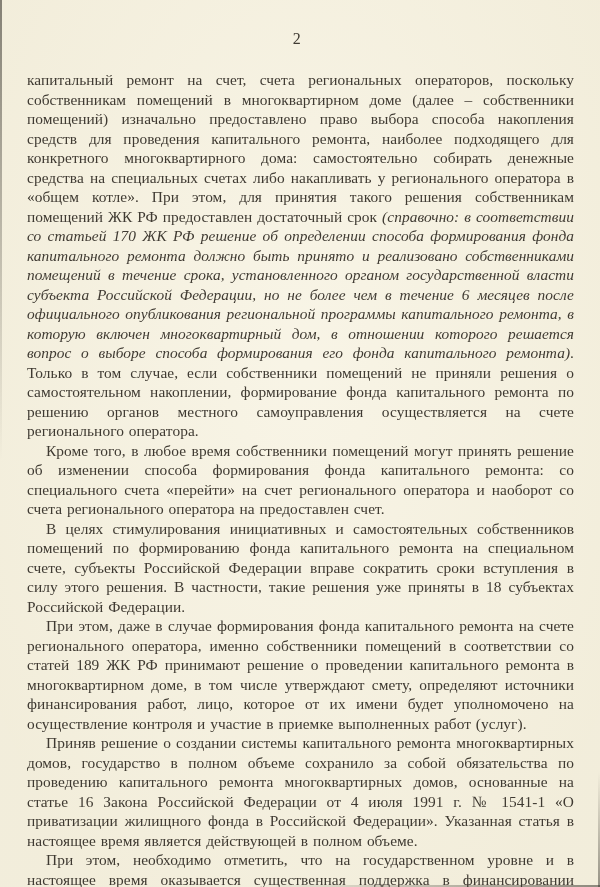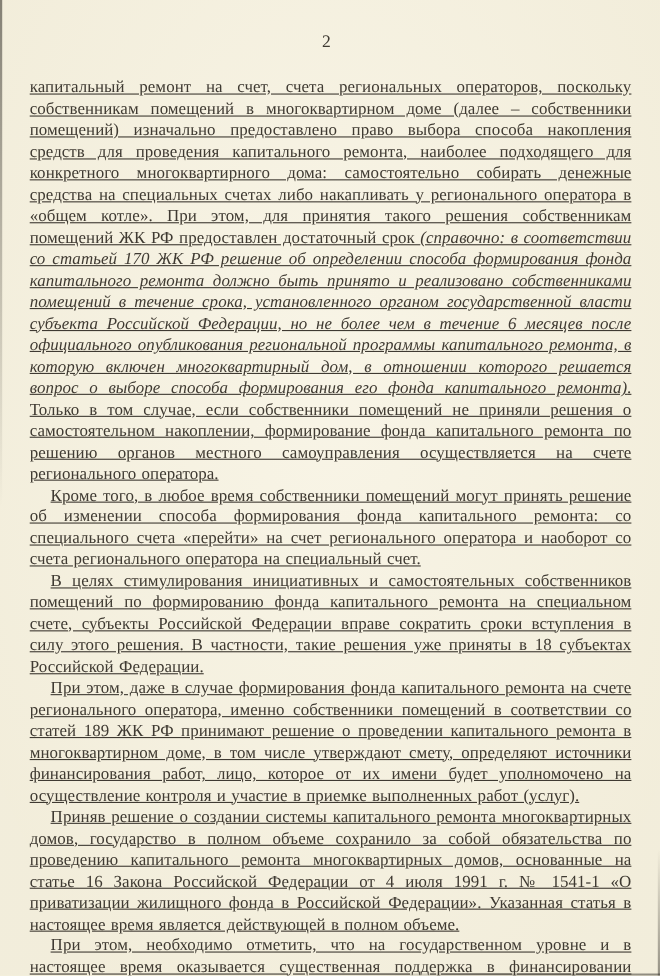--- a/index.html
+++ b/index.html
@@ -41,35 +41,35 @@
   }
   .doc-body{
     position:absolute;
     left:27px;right:26px;top:70px;
     font-size:15.4px;
     line-height:19.5px;
     text-align:justify;
     letter-spacing:0.05px;
     word-spacing:0.06em;
   }
-  .para{margin:0;text-indent:0;text-decoration:underline;}
+  .para{margin:0;text-indent:0;}
   .para.indent{text-indent:19px;}
   .normal{font-style:normal;}
   .italic{font-style:italic;}
 </style>
 </head>
 <body>
 
 <div class="sheet"></div>
 <div class="scan-edge-left"></div>
 <div class="scan-edge-bottom"></div>
 <div class="scan-edge-right"></div>
 
 <div class="page-number">2</div>
 
 <div class="doc-body">
     <p class="para"><span class="normal">капитальный ремонт на счет, счета региональных операторов, поскольку собственникам помещений в многоквартирном доме (далее – собственники помещений) изначально предоставлено право выбора способа накопления средств для проведения капитального ремонта, наиболее подходящего для конкретного многоквартирного дома: самостоятельно собирать денежные средства на специальных счетах либо накапливать у регионального оператора в «общем котле». При этом, для принятия такого решения собственникам помещений ЖК РФ предоставлен достаточный срок </span><span class="italic">(справочно: в соответствии со статьей 170 ЖК РФ решение об определении способа формирования фонда капитального ремонта должно быть принято и реализовано собственниками помещений в течение срока, установленного органом государственной власти субъекта Российской Федерации, но не более чем в течение 6 месяцев после официального опубликования региональной программы капитального ремонта, в которую включен многоквартирный дом, в отношении которого решается вопрос о выборе способа формирования его фонда капитального ремонта)</span><span class="normal">. Только в том случае, если собственники помещений не приняли решения о самостоятельном накоплении, формирование фонда капитального ремонта по решению органов местного самоуправления осуществляется на счете регионального оператора.</span></p>
-    <p class="para indent"><span class="normal">Кроме того, в любое время собственники помещений могут принять решение об изменении способа формирования фонда капитального ремонта: со специального счета «перейти» на счет регионального оператора и наоборот со счета регионального оператора на специальный счет.</span></p>
+    <p class="para indent"><span class="normal">Кроме того, в любое время собственники помещений могут принять решение об изменении способа формирования фонда капитального ремонта: со специального счета «перейти» на счет регионального оператора и наоборот со счета регионального оператора на предоставлен счет.</span></p>
     <p class="para indent"><span class="normal">В целях стимулирования инициативных и самостоятельных собственников помещений по формированию фонда капитального ремонта на специальном счете, субъекты Российской Федерации вправе сократить сроки вступления в силу этого решения. В частности, такие решения уже приняты в 18 субъектах Российской Федерации.</span></p>
     <p class="para indent"><span class="normal">При этом, даже в случае формирования фонда капитального ремонта на счете регионального оператора, именно собственники помещений в соответствии со статей 189 ЖК РФ принимают решение о проведении капитального ремонта в многоквартирном доме, в том числе утверждают смету, определяют источники финансирования работ, лицо, которое от их имени будет уполномочено на осуществление контроля и участие в приемке выполненных работ (услуг).</span></p>
     <p class="para indent"><span class="normal">Приняв решение о создании системы капитального ремонта многоквартирных домов, государство в полном объеме сохранило за собой обязательства по проведению капитального ремонта многоквартирных домов, основанные на статье 16 Закона Российской Федерации от 4 июля 1991 г. № 1541-1 «О приватизации жилищного фонда в Российской Федерации». Указанная статья в настоящее время является действующей в полном объеме.</span></p>
     <p class="para indent"><span class="normal">При этом, необходимо отметить, что на государственном уровне и в настоящее время оказывается существенная поддержка в финансировании капитального ремонта многоквартирных домов, как в виде прямого софинансирования работ, так и в виде адресной поддержки конкретных категорий граждан.</span></p>
   </div>
 
 </body></html>

